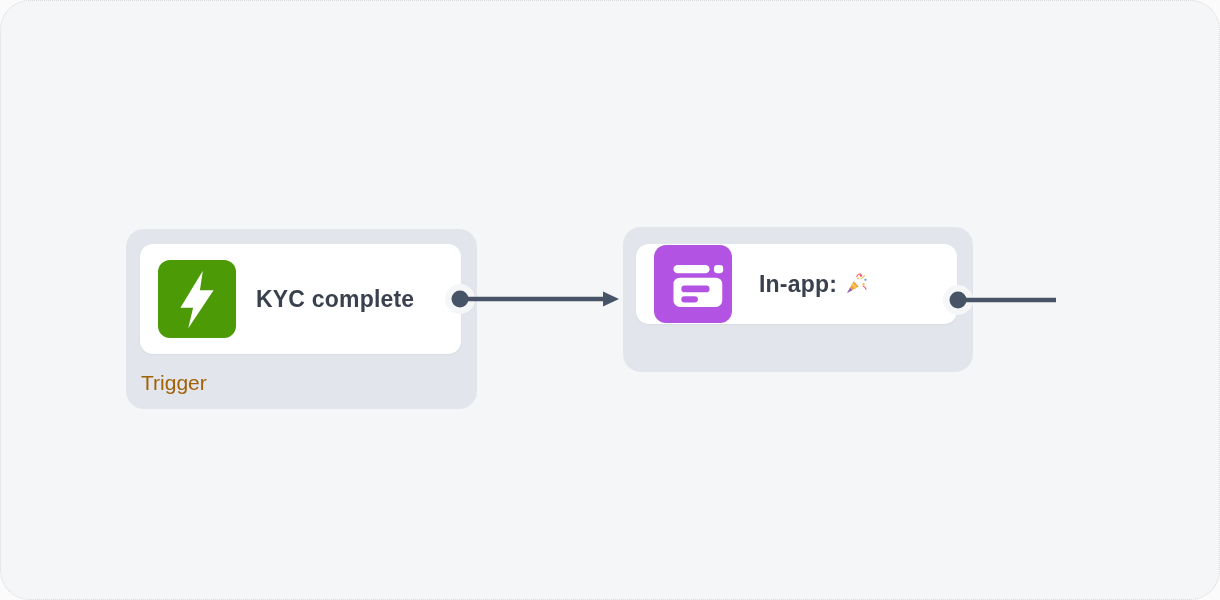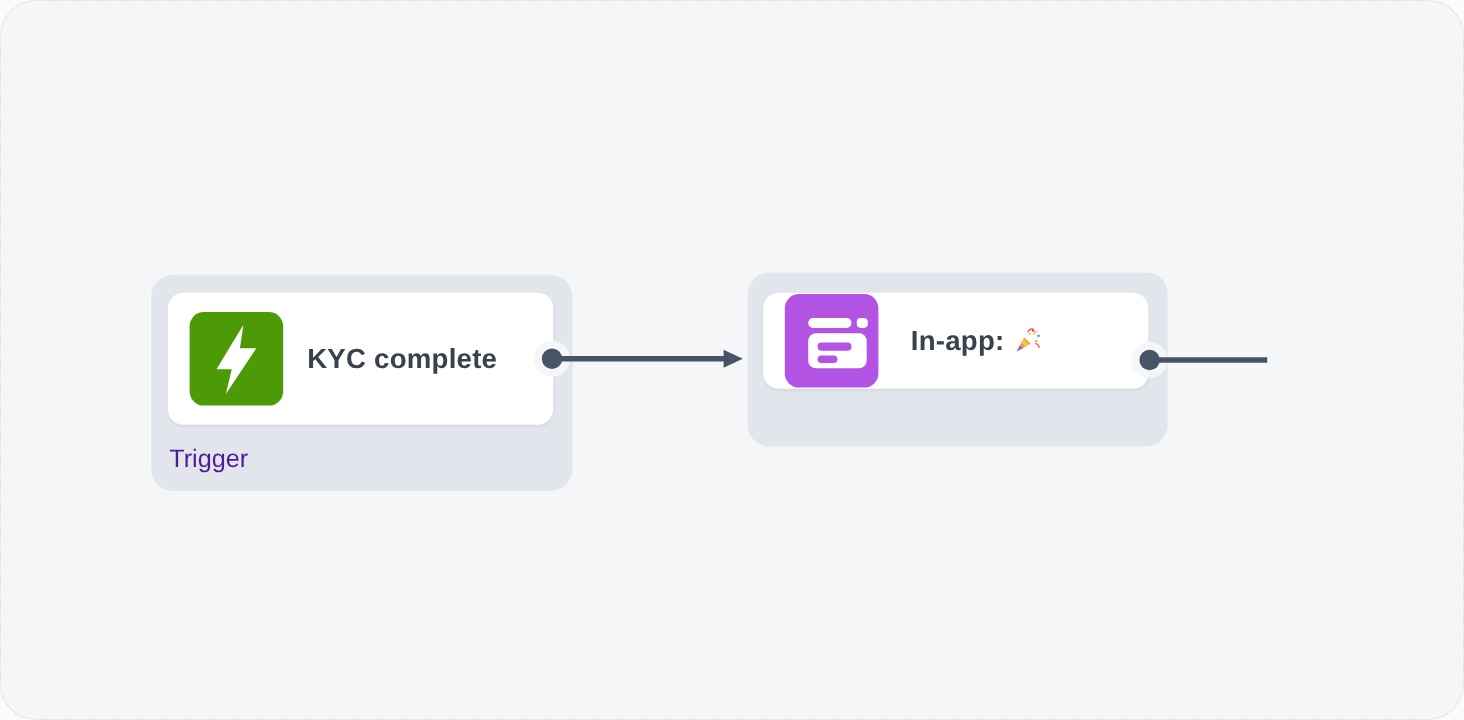--- a/index.html
+++ b/index.html
@@ -57,21 +57,21 @@
     line-height: 28px;
   }
   .card-title .line { display: block; white-space: nowrap; }
   .emoji-svg { vertical-align: -3px; margin-left: 7px; }
   .type-label {
     position: absolute;
     left: 15px;
     bottom: 14px;
     font-size: 21px;
     font-weight: 400;
-    color: #4c1d95;
+    color: #a16207;
   }
   .edges-layer {
     position: absolute;
     left: 0;
     top: 0;
     pointer-events: none;
   }
 </style>
 </head>
 <body>

